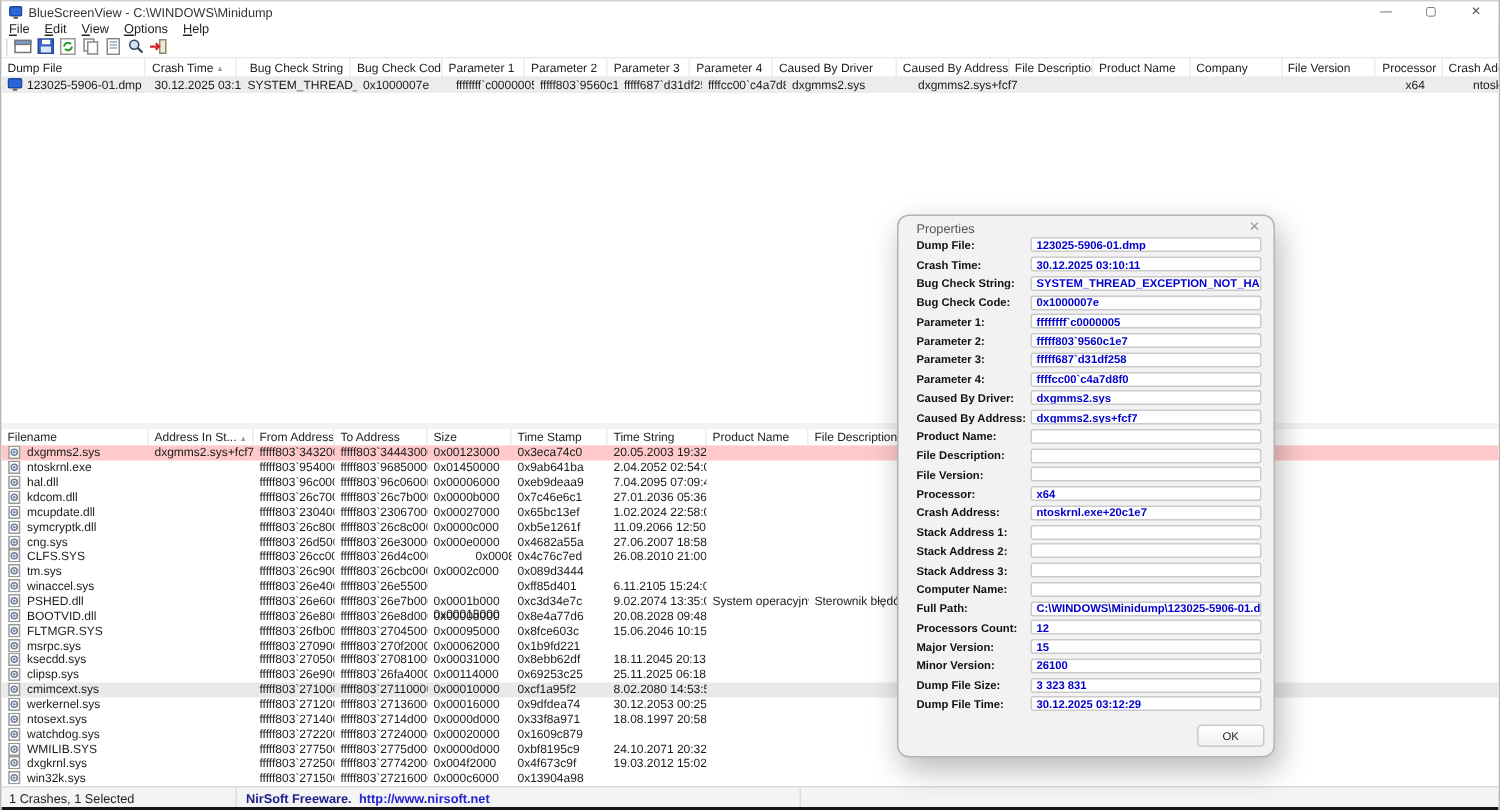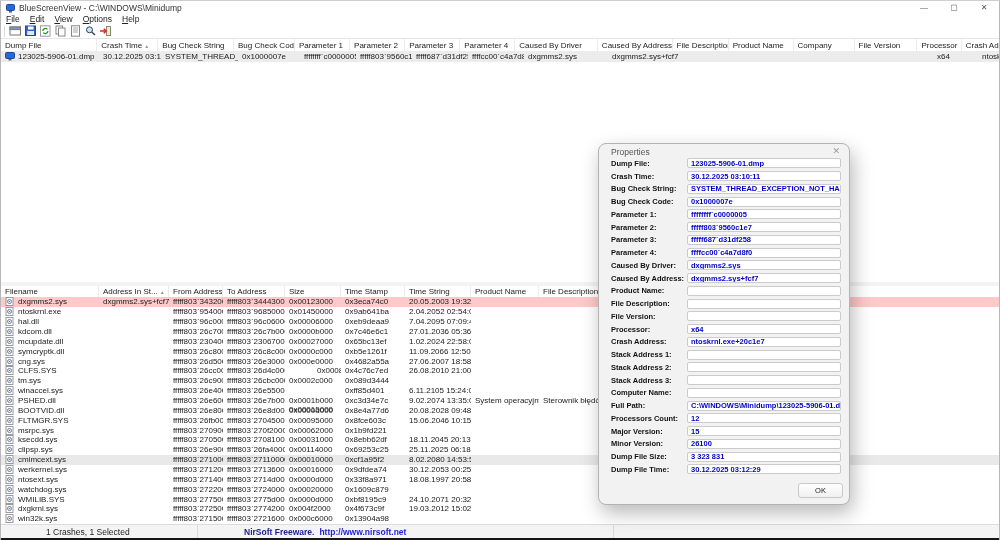--- a/index.html
+++ b/index.html
@@ -34,21 +34,21 @@
   .cell{padding-left:4px;box-sizing:border-box;white-space:nowrap;overflow:hidden;display:flex;align-items:center;gap:3px;flex:0 0 auto;}
   #splitter{position:absolute;left:0;top:281px;right:0;height:4px;background:#f3f3f3;}
   #lower-header{position:absolute;left:0;top:285px;width:1000px;height:11px;border-bottom:1px solid #e4e4e4;}
   #lower-list{position:absolute;left:0;top:296px;width:1000px;height:227px;background:#fff;}
   .drow{height:9.87px;}
   .drow.crash{background:#ffc9c9;}
   .drow.selected{background:#e9e9e9;}
   .ficon{display:inline-flex;width:10px;flex:0 0 10px;}
   
   #statusbar{position:absolute;left:0;top:523px;right:0;height:14px;background:#f4f4f4;border-top:1px solid #dcdcdc;display:flex;font-size:8.5px;align-items:stretch;color:#222;}
-  .spanel{display:flex;align-items:center;border-right:1px solid #dcdcdc;box-sizing:border-box;margin-left:40px;}
+  .spanel{display:flex;align-items:center;border-right:1px solid #dcdcdc;box-sizing:border-box;}
   #status-left{width:157px;padding-left:5px;}
   #status-mid{width:376px;padding-left:6px;gap:5px;}
   #status-right{flex:1;border-right:none;}
   .brand{color:#20208f;font-weight:bold;}
   .url{color:#2323cf;font-weight:bold;}
   #bottomstrip{position:absolute;left:0;top:537px;right:0;height:3px;background:#141414;}
   
   #dialog{position:absolute;left:597px;top:142px;width:252px;height:362px;background:#f2f2f2;border:1px solid #b3b3b3;border-radius:8px;box-shadow:3px 8px 20px rgba(0,0,0,0.28);z-index:10;box-sizing:border-box;}
   #dlg-title{position:absolute;left:12px;top:3px;font-size:8.5px;color:#555;}
   #dlg-close{position:absolute;right:9px;top:2px;font-size:9px;color:#9a9a9a;}
@@ -137,21 +137,21 @@
   </div>
 
 <div id="upper-header" class="hrow">
     <div class="hcell" style="width: 98px;">
       <span>Dump File</span>
     </div>
     <div class="hcell" style="width: 62px;">
       <span>Crash Time</span>
       <span class="sort-arrow">▴</span>
     </div>
-    <div class="hcell" style="width: 77px;">
+    <div class="hcell" style="width: 77px; justify-content: center;">
       <span>Bug Check String</span>
     </div>
     <div class="hcell" style="width: 62px;">
       <span>Bug Check Code</span>
     </div>
     <div class="hcell" style="width: 56px;">
       <span>Parameter 1</span>
     </div>
     <div class="hcell" style="width: 56px;">
       <span>Parameter 2</span>

